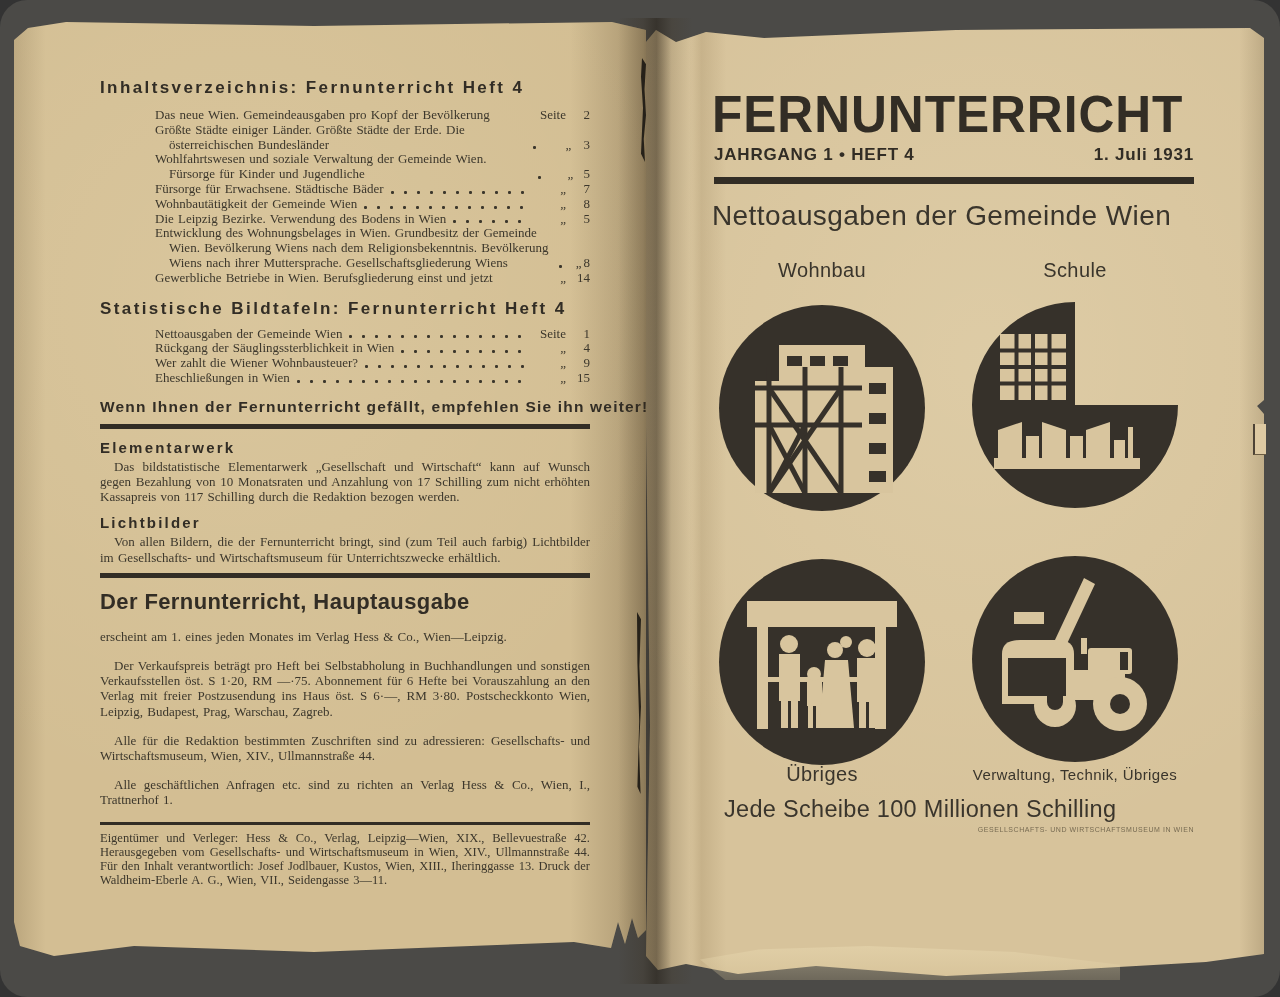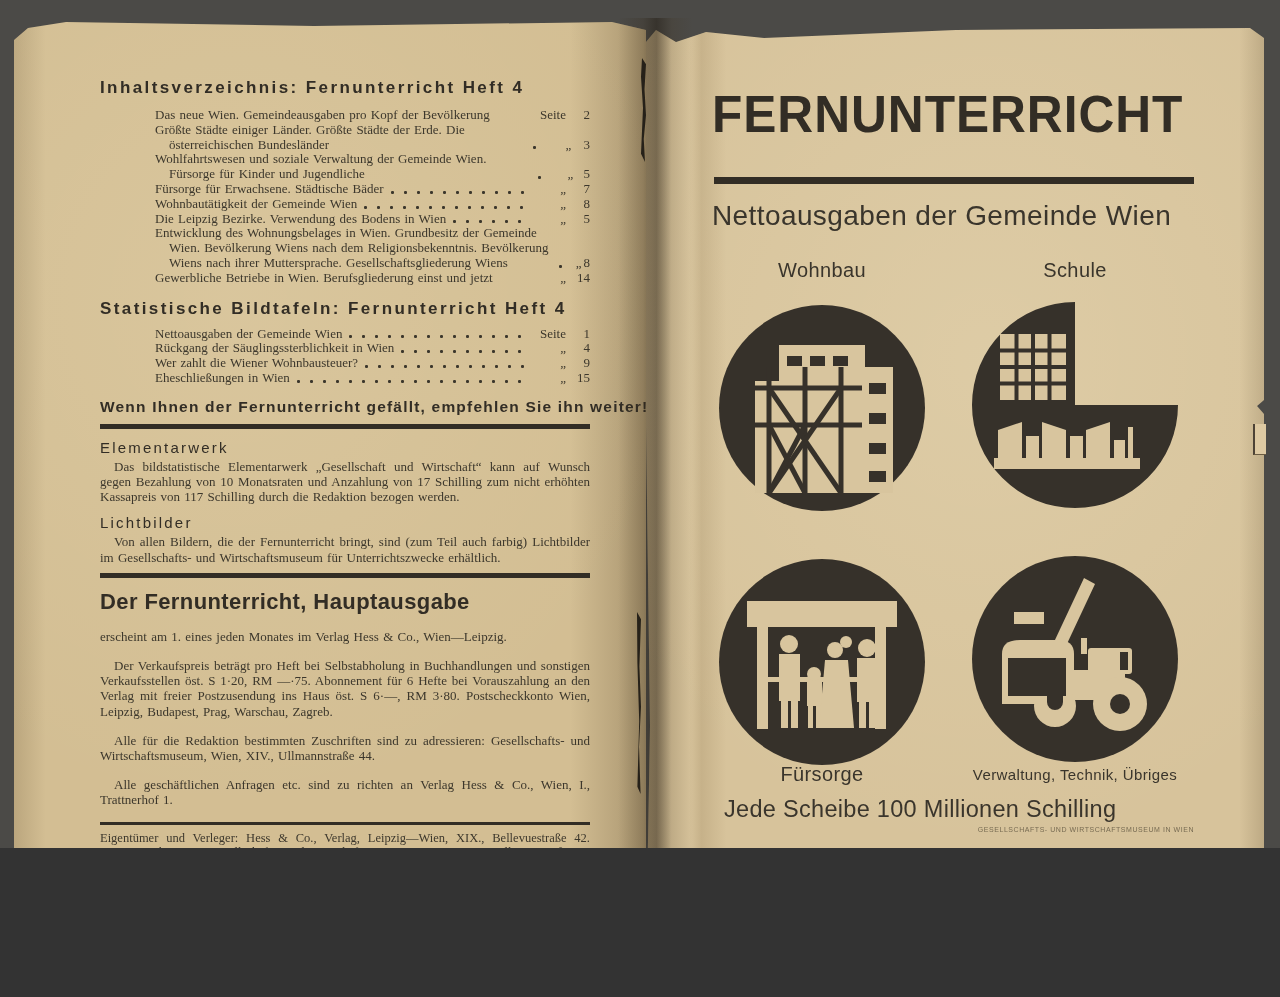--- a/index.html
+++ b/index.html
@@ -6,25 +6,26 @@
     --bg:#4b4a47;
     --paper-l:#d3be93;
     --paper-r:#d7c39b;
     --paper-hi:#decaa3;
     --ink:#3c372c;
     --ink-dark:#322d25;
     --disc:#36312a;
   }
   html,body{margin:0;padding:0;background:#333;}
   #stage{
-    position:relative;width:1280px;height:848px;margin:0 auto;
+    position:relative;width:1280px;height:997px;margin:0 auto;
     background:var(--bg);
     overflow:hidden;
     font-family:"Liberation Sans",sans-serif;
     color:var(--ink);
+    border-radius:27px;
   }
   
   .page{position:absolute;box-shadow:0 8px 18px rgba(0,0,0,.5);}
   #left-page{
     left:14px;top:22px;width:632px;height:940px;
     background:
       radial-gradient(120% 90% at 35% 30%, rgba(255,245,215,.14), rgba(0,0,0,0) 60%),
       linear-gradient(90deg, rgba(90,70,40,.20), rgba(0,0,0,0) 5%, rgba(0,0,0,0) 88%, rgba(70,52,26,.30)),
       var(--paper-l);
     clip-path:polygon(0px 18px,14px 6px,52px 0px,300px 4px,598px 0px,632px 8px,632px 560px,632px 908px,624px 916px,618px 896px,611px 922px,604px 900px,597px 926px,560px 920px,300px 930px,120px 924px,40px 934px,6px 924px,0px 900px);
@@ -65,21 +66,21 @@
   }
   .toc-row[data-dots="false"] .leader{background:none;}
   .toc-mark{width:36px;text-align:right;white-space:nowrap;}
   .toc-page{width:24px;text-align:right;}
   .banner{
     margin:12px 0 0;font-size:15.5px;font-weight:700;letter-spacing:1.2px;
     color:var(--ink-dark);white-space:nowrap;
   }
   .rule-thick{height:5px;background:var(--ink-dark);margin-top:8px;}
   .rule-med{height:3px;background:var(--ink-dark);margin:8px 0 6px;}
-  .subhead{margin:10px 0 3px;font-size:15px;font-weight:400;letter-spacing:2.2px;color:var(--ink-dark);}
+  .subhead{margin:10px 0 3px;font-size:15px;font-weight:700;letter-spacing:2.2px;color:var(--ink-dark);}
   .para{margin:0;font-family:Liberation Serif, serif;font-size:13px;line-height:15.2px;text-align:justify;word-spacing:1px;}
   .para.indent{text-indent:14px;}
   .bighead{margin:11px 0 6px;font-size:22px;font-weight:700;letter-spacing:.4px;color:var(--ink-dark);white-space:nowrap;}
   .hp{margin:14px 0;text-indent:14px;}
   #hp-paras p:first-of-type{text-indent:0;}
   .colophon{font-size:12.5px;line-height:14.3px;}
 
   
   #rp-content{position:absolute;inset:0;}
   .masthead{
@@ -244,20 +245,24 @@
         </div>
 
       <div class="rule-med"></div>
       <p class="para colophon">Eigentümer und Verleger: Hess &amp; Co., Verlag, Leipzig—Wien, XIX., Bellevuestraße 42. Herausgegeben vom Gesellschafts- und Wirtschaftsmuseum in Wien, XIV., Ullmannstraße 44. Für den Inhalt verantwortlich: Josef Jodlbauer, Kustos, Wien, XIII., Iheringgasse 13. Druck der Waldheim-Eberle A. G., Wien, VII., Seidengasse 3—11.</p>
     </div>
   </div>
 
   <div class="page" id="right-page">
     <div id="rp-content">
       <h1 class="masthead">FERNUNTERRICHT</h1>
+      <div class="issue-line">
+        <span>JAHRGANG 1 • HEFT 4</span>
+        <span>1. Juli 1931</span>
+      </div>
       <div class="mast-rule"></div>
       <h2 class="chart-title">Nettoausgaben der Gemeinde Wien</h2>
 
       <div class="disc-label" id="lbl-wohnbau">Wohnbau</div>
       <div class="disc-label" id="lbl-schule">Schule</div>
 
       <div class="disc" id="disc-wohnbau">
         <svg viewBox="0 0 210 210" width="210" height="210">
           <circle class="ic-dark" cx="105" cy="105" r="103"></circle>
           <rect class="ic-light" x="62" y="42" width="86" height="40"></rect>
@@ -349,21 +354,21 @@
             <circle cx="85" cy="152" r="21"></circle>
             <circle cx="150" cy="150" r="27"></circle>
           </g>
           <rect class="ic-dark" x="38" y="104" width="58" height="38"></rect>
           <path class="ic-dark" d="M77,134 v14 a8,8 0 0 0 16,0 v-14 Z"></path>
           <circle class="ic-dark" cx="150" cy="150" r="10"></circle>
           <rect class="ic-dark" x="150" y="98" width="8" height="18"></rect>
         </svg>
       </div>
 
-      <div class="disc-label" id="lbl-fuersorge">Fürsorge</div>
+      <div class="disc-label" id="lbl-fuersorge">Übriges</div>
       <div class="disc-label small" id="lbl-verwaltung">Verwaltung, Technik, Übriges</div>
 
       <p class="legend-line">Jede Scheibe 100 Millionen Schilling</p>
       <div class="imprint">GESELLSCHAFTS- UND WIRTSCHAFTSMUSEUM IN WIEN</div>
     </div>
   </div>
 
   <div class="seam"></div>
   <div class="tear" id="tear-top"></div>
   <div class="tear" id="tear-mid"></div>

